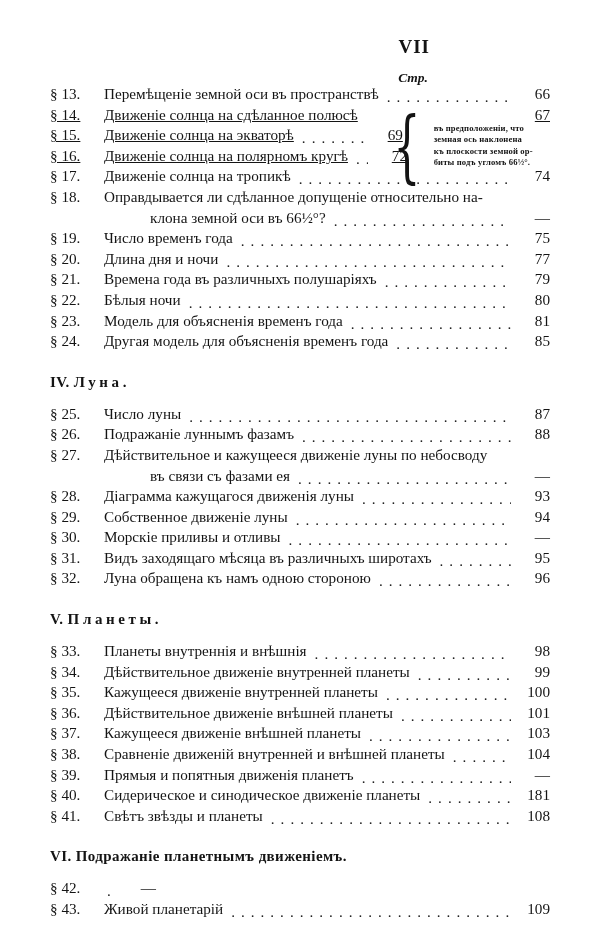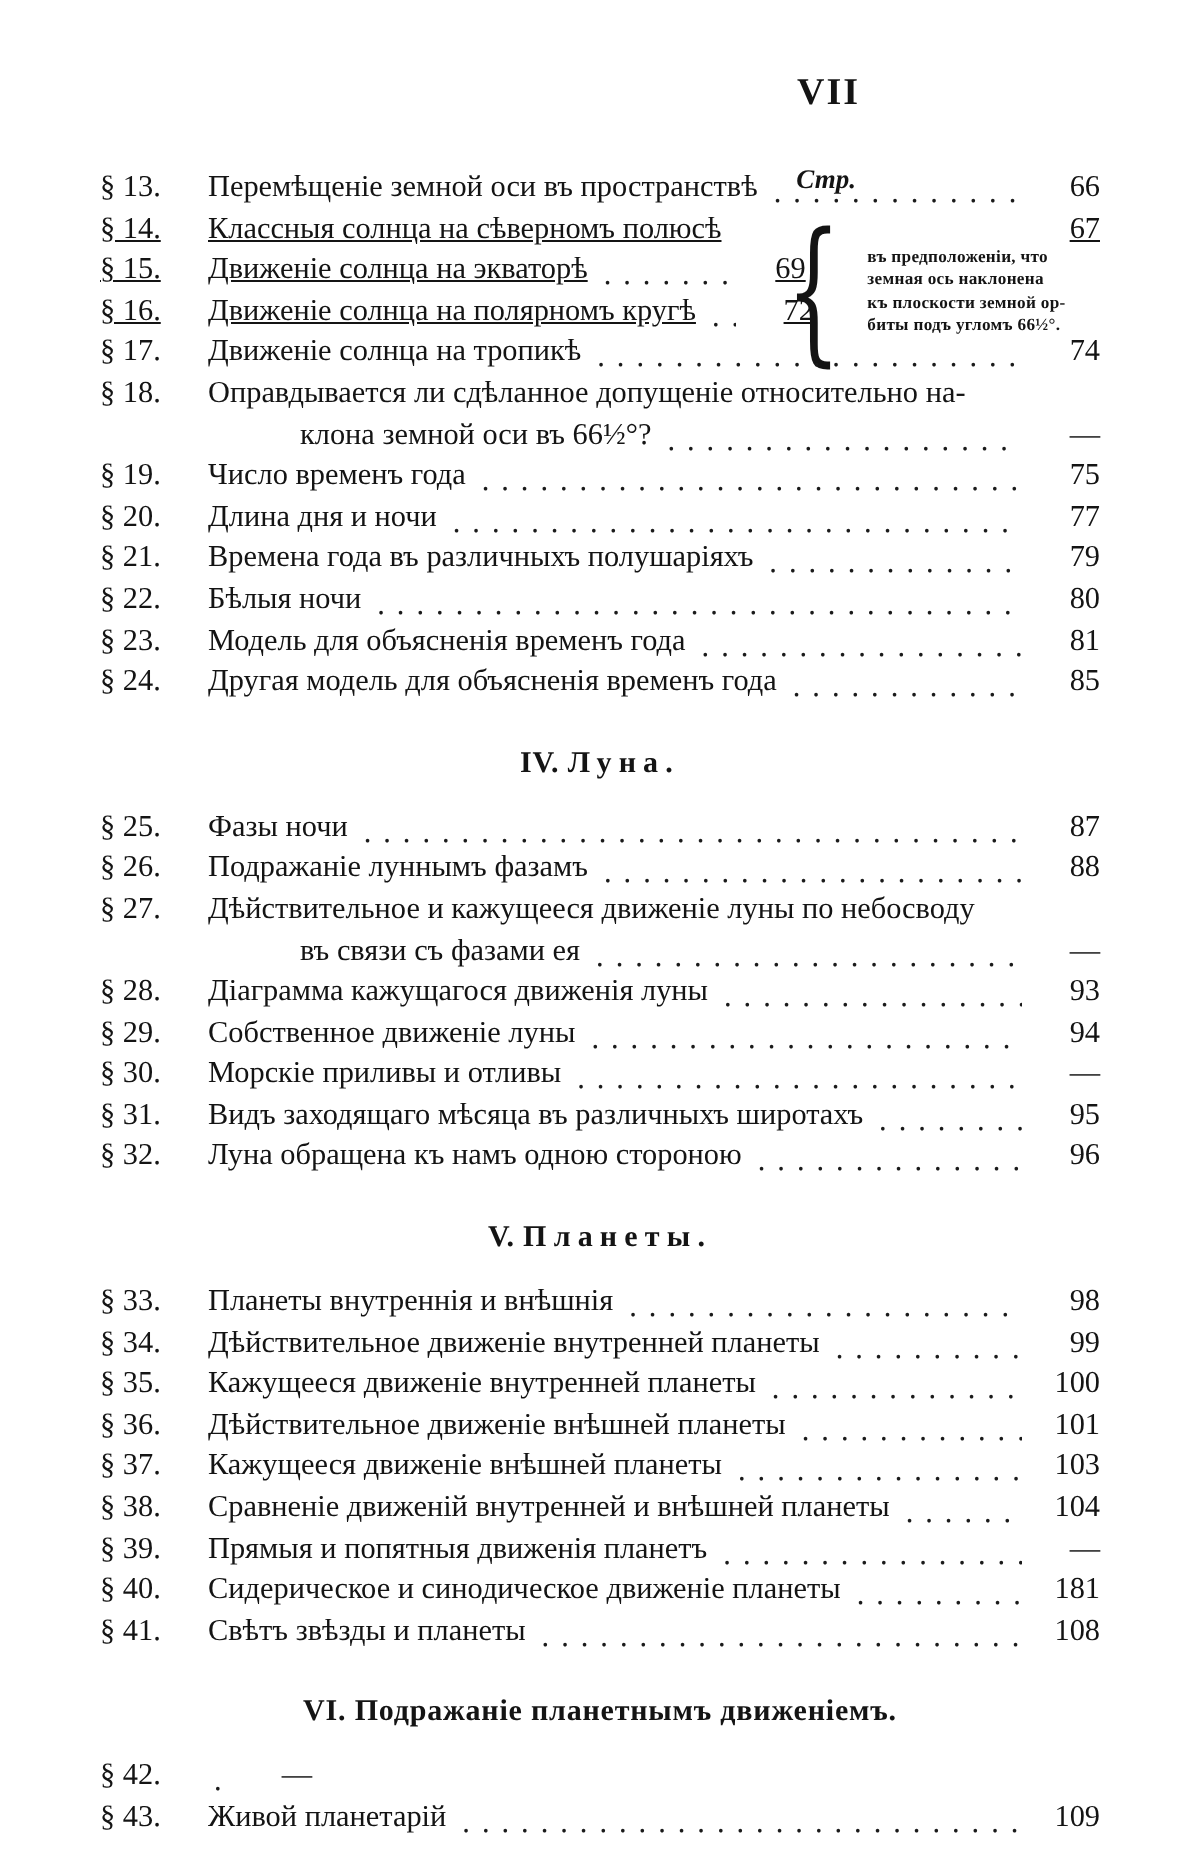--- a/index.html
+++ b/index.html
@@ -28,21 +28,21 @@
   .folio {
     position: absolute;
     top: 36px;
     right: 46px;
     font-size: 19px;
     font-weight: 700;
     letter-spacing: 1px;
   }
   .col-head {
     position: absolute;
-    top: 82px;
+    top: 70px;
     right: 48px;
     font-size: 13.5px;
     font-style: italic;
     font-weight: 700;
     margin-left: 22px;
   }
 
   
   .toc {
     position: absolute;
@@ -130,21 +130,21 @@
     text-align: justify;
     width: 122px;
     letter-spacing: 0.15px;
     white-space: normal;
     font-family: "Liberation Serif", serif;
   }
   .brace-note span { display: block; }
 
   
   .sect-head {
-    text-align: center;
+    text-align: left;
     font-weight: 700;
     font-size: 15px;
     margin: 22px 0 13px 0;
     letter-spacing: 0.4px;
   }
   .sect-head .spaced {
     letter-spacing: 3.6px;
   }
 </style>
 </head>
@@ -162,21 +162,21 @@
       <div class="entry">
         <span class="sec">§ 13.</span>
         <span class="title">Перемѣщеніе земной оси въ пространствѣ</span>
         <span class="leader"></span>
         <span class="pg">66</span>
       </div>
 
       <div style="position:relative;text-decoration:underline;">
         <div class="entry braced">
           <span class="sec">§ 14.</span>
-          <span class="title">Классныя солнца на сѣверномъ полюсѣ</span>
+          <span class="title">Движеніе солнца на сдѣланное полюсѣ</span>
           <span class="leader"></span>
           <span class="pg">67</span>
         </div>
         <div class="entry">
           <span class="sec">§ 15.</span>
           <span class="title">Движеніе солнца на экваторѣ</span>
           <span class="leader" style="max-width:62px;"></span>
           <span class="pg">69</span>
         </div>
         <div class="entry">
@@ -254,21 +254,21 @@
     </div>
 
     <div class="sect-head">
       <span>IV.</span>
       <span class="spaced">Луна.</span>
     </div>
 
     <div>
       <div class="entry">
         <span class="sec">§ 25.</span>
-        <span class="title">Фазы ночи</span>
+        <span class="title">Число луны</span>
         <span class="leader"></span>
         <span class="pg">87</span>
       </div>
       <div class="entry">
         <span class="sec">§ 26.</span>
         <span class="title">Подражаніе луннымъ фазамъ</span>
         <span class="leader"></span>
         <span class="pg">88</span>
       </div>
 

